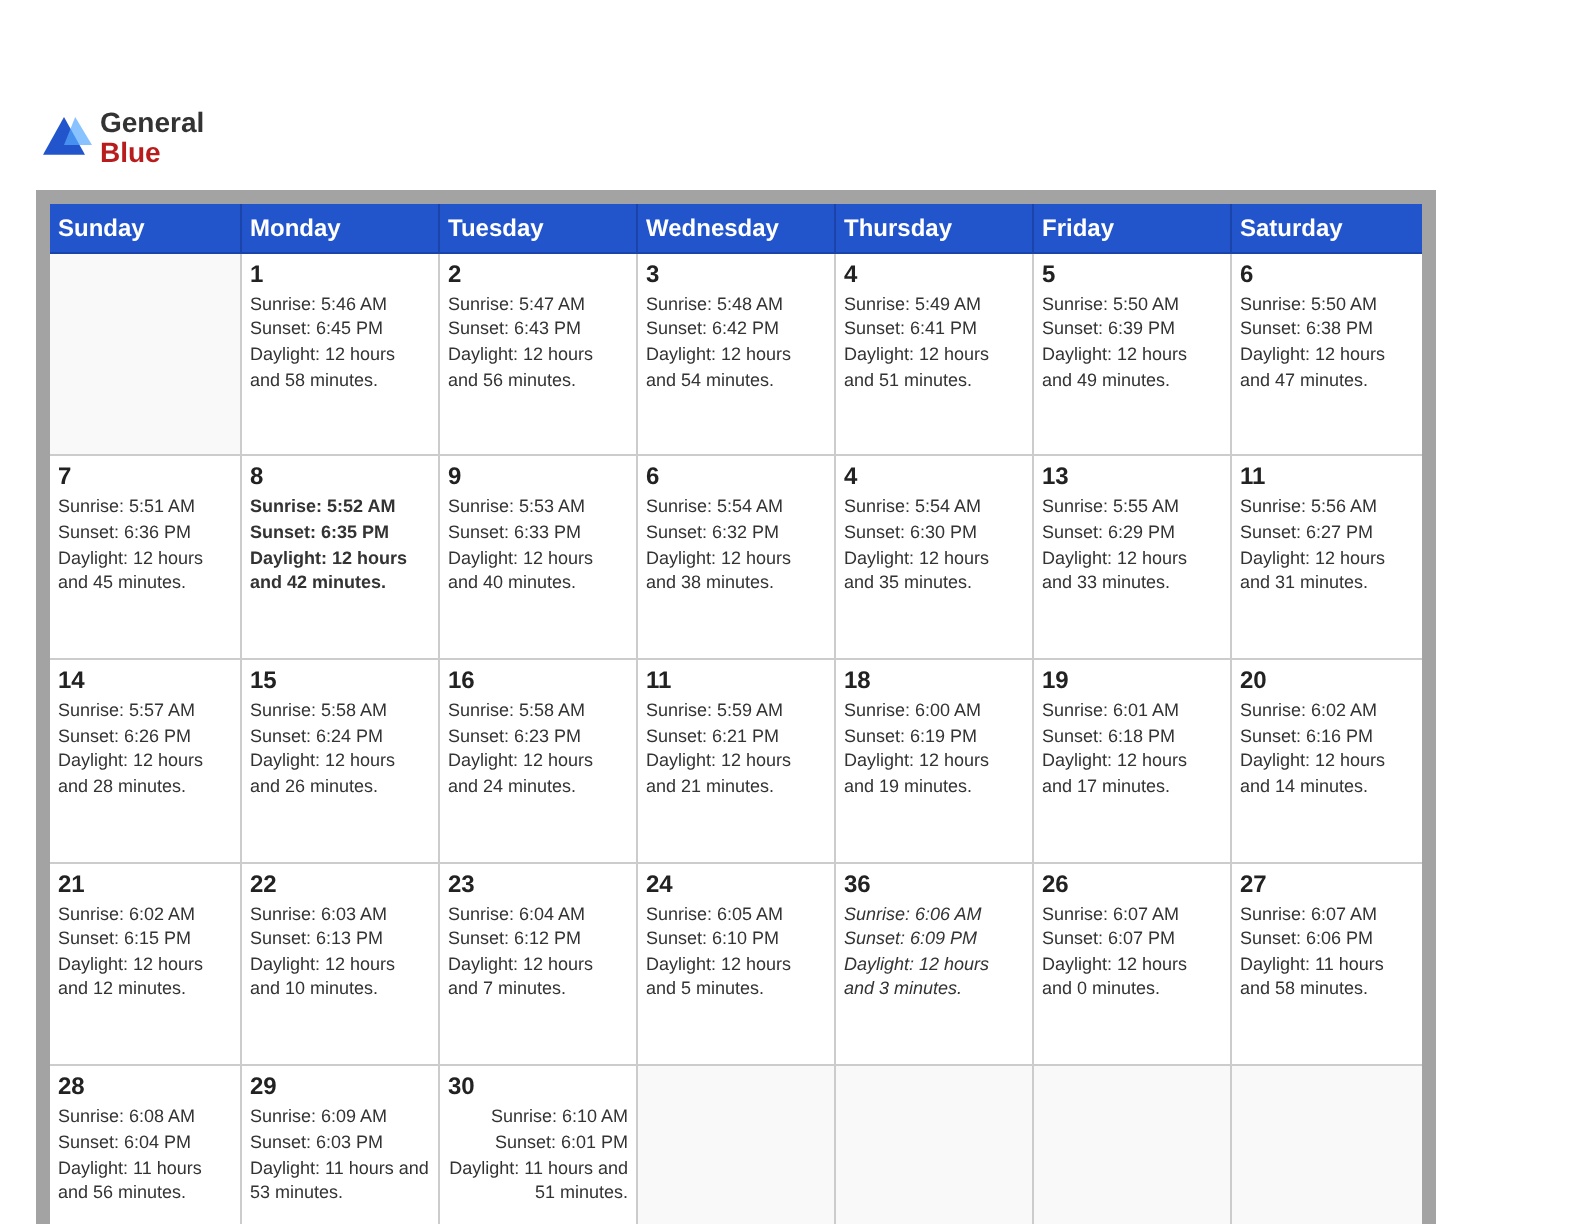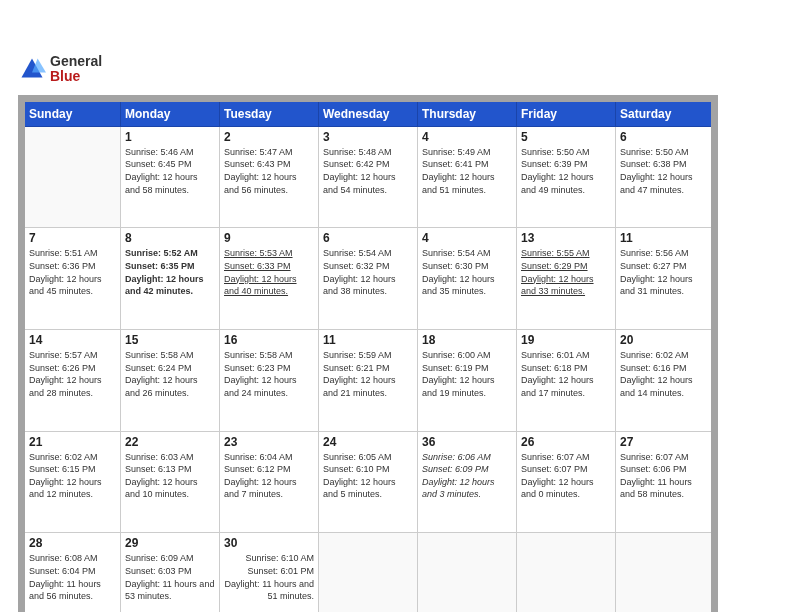--- a/index.html
+++ b/index.html
@@ -172,39 +172,39 @@
 Daylight: 12 hours and 45 minutes.</div>
           </td>
           <td>
             <span class="day-num">8</span>
             <div class="day-info" style="white-space: pre-line; font-weight: bold;">Sunrise: 5:52 AM
 Sunset: 6:35 PM
 Daylight: 12 hours and 42 minutes.</div>
           </td>
           <td>
             <span class="day-num">9</span>
-            <div class="day-info" style="white-space: pre-line; text-decoration: underline;">Sunrise: 5:53 AM
+            <div class="day-info" style="white-space: pre-line;">Sunrise: 5:53 AM
 Sunset: 6:33 PM
 Daylight: 12 hours and 40 minutes.</div>
           </td>
           <td>
             <span class="day-num">6</span>
             <div class="day-info" style="white-space: pre-line;">Sunrise: 5:54 AM
 Sunset: 6:32 PM
 Daylight: 12 hours and 38 minutes.</div>
           </td>
           <td>
             <span class="day-num">4</span>
             <div class="day-info" style="white-space: pre-line;">Sunrise: 5:54 AM
 Sunset: 6:30 PM
 Daylight: 12 hours and 35 minutes.</div>
           </td>
           <td>
             <span class="day-num">13</span>
-            <div class="day-info" style="white-space: pre-line; text-decoration: underline;">Sunrise: 5:55 AM
+            <div class="day-info" style="white-space: pre-line;">Sunrise: 5:55 AM
 Sunset: 6:29 PM
 Daylight: 12 hours and 33 minutes.</div>
           </td>
           <td>
             <span class="day-num">11</span>
             <div class="day-info" style="white-space: pre-line;">Sunrise: 5:56 AM
 Sunset: 6:27 PM
 Daylight: 12 hours and 31 minutes.</div>
           </td>
         </tr>

